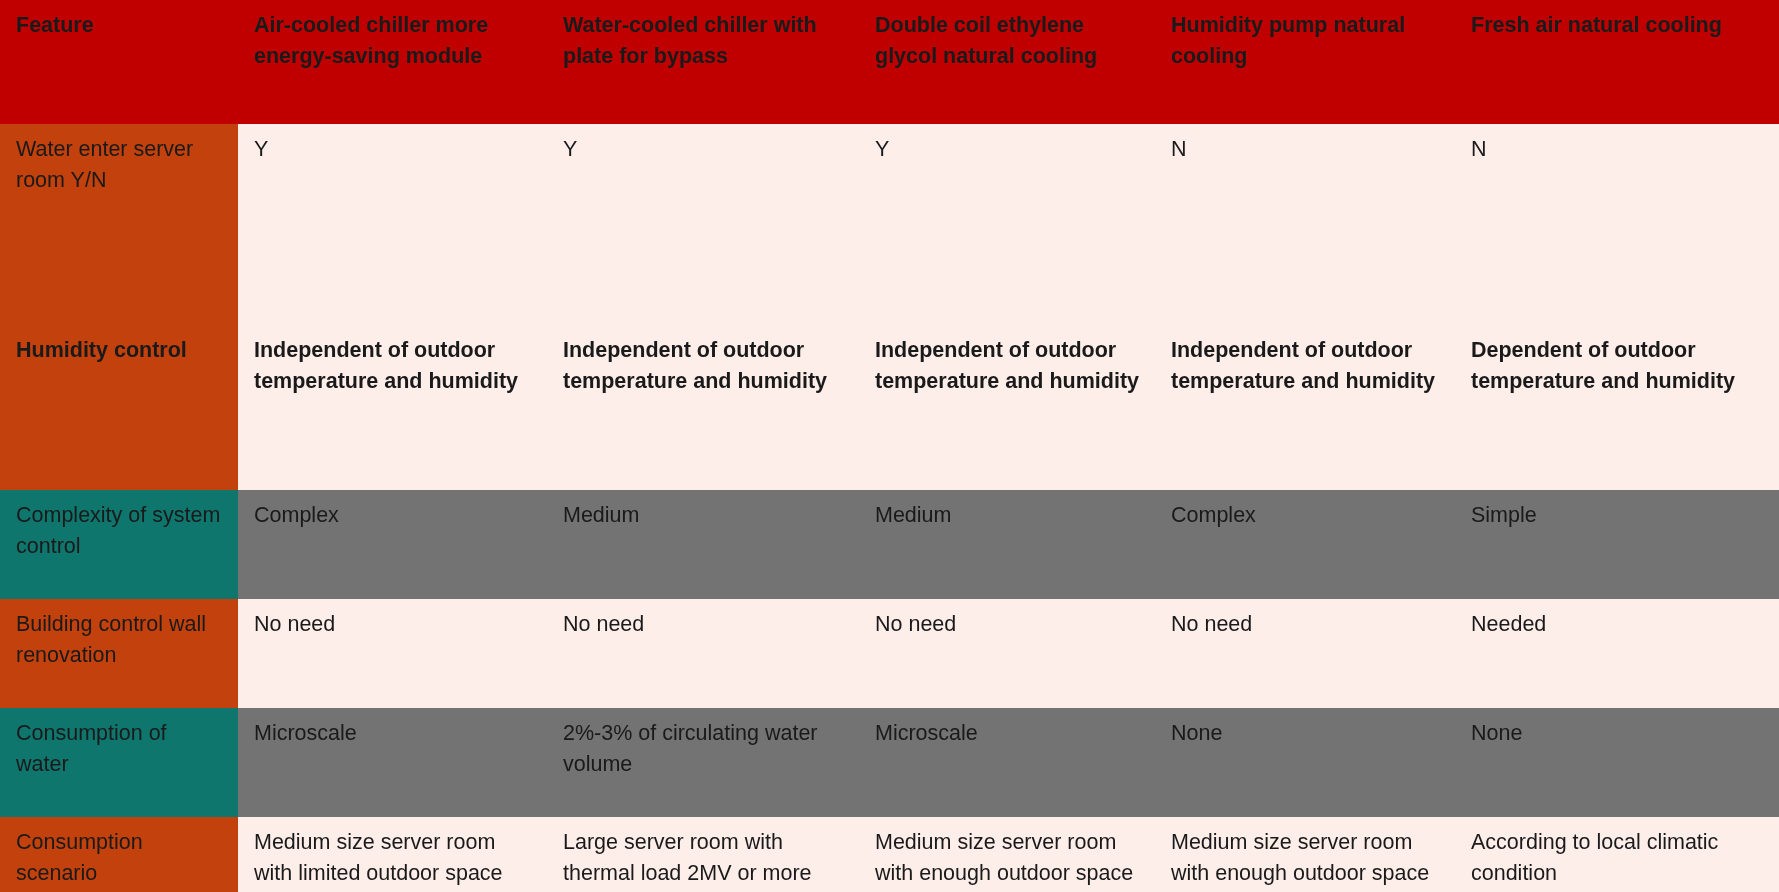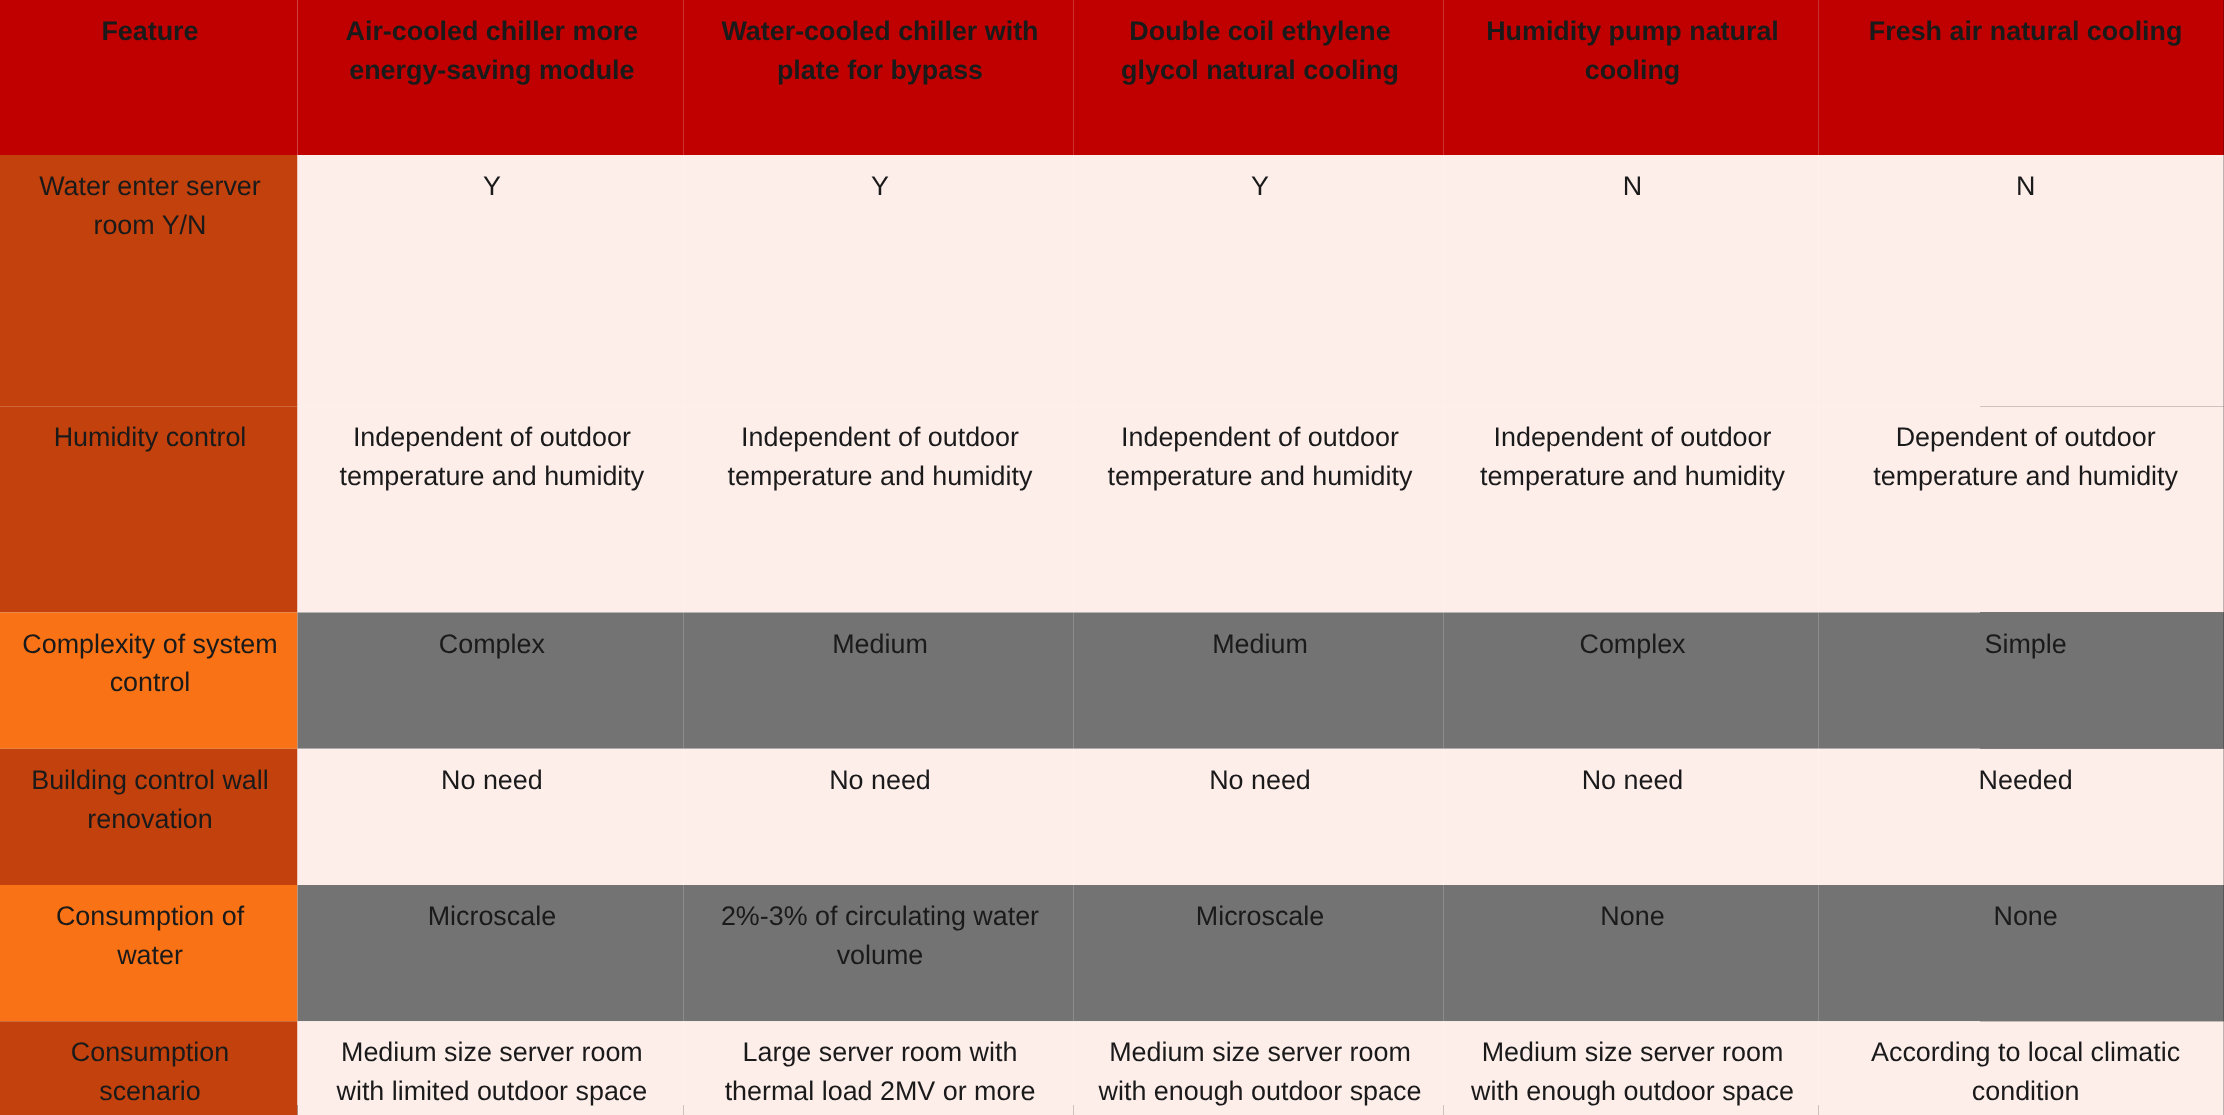--- a/index.html
+++ b/index.html
@@ -40,46 +40,46 @@
   table.cmp col.c4 { width: 300px; }
   table.cmp col.c5 { width: 329px; }
 
   table.cmp th, table.cmp td {
     vertical-align: top;
     padding: 10px 14px 10px 16px;
     font-size: 21.5px;
     line-height: 1.42;
     color: #1a1a1a;
     border: none;
-    text-align: center;
+    text-align: left;
   }
   thead th {
     background: #c00000;
     color: #ffffff;
     font-weight: bold;
     height: 104px;
     padding-top: 11px;
     border-right: 2px solid #ffffff;
   }
   thead th:last-child { border-right: none; }
 
   tbody tr td {
     border-right: 2px solid #ffffff;
     border-bottom: 2px solid #ffffff;
   }
   tbody tr td:last-child { border-right: none; }
   tbody tr:last-child td { border-bottom: none; }
 
   tbody tr.band-a td { background: #737373; }
   tbody tr.band-b td { background: #fdeeea; }
-  tbody tr td.first-col { background: #f97316; }
+  tbody tr td.first-col { background: #0f766e; }
   tbody tr.band-b td.first-col { background: #c2410c; }
 
   tbody tr.r0 td { height: 181px; }
-  tbody tr.r1 td { height: 145px; }
+  tbody tr.r1 td { height: 145px; font-weight: bold; }
   tbody tr.r2 td { height: 89px; }
   tbody tr.r3 td { height: 89px; }
   tbody tr.r4 td { height: 89px; }
   tbody tr.r5 td { height: 108px; }
 
   .cell-text { display: block; white-space: pre-line; }
 </style>
 </head>
 <body>
 

